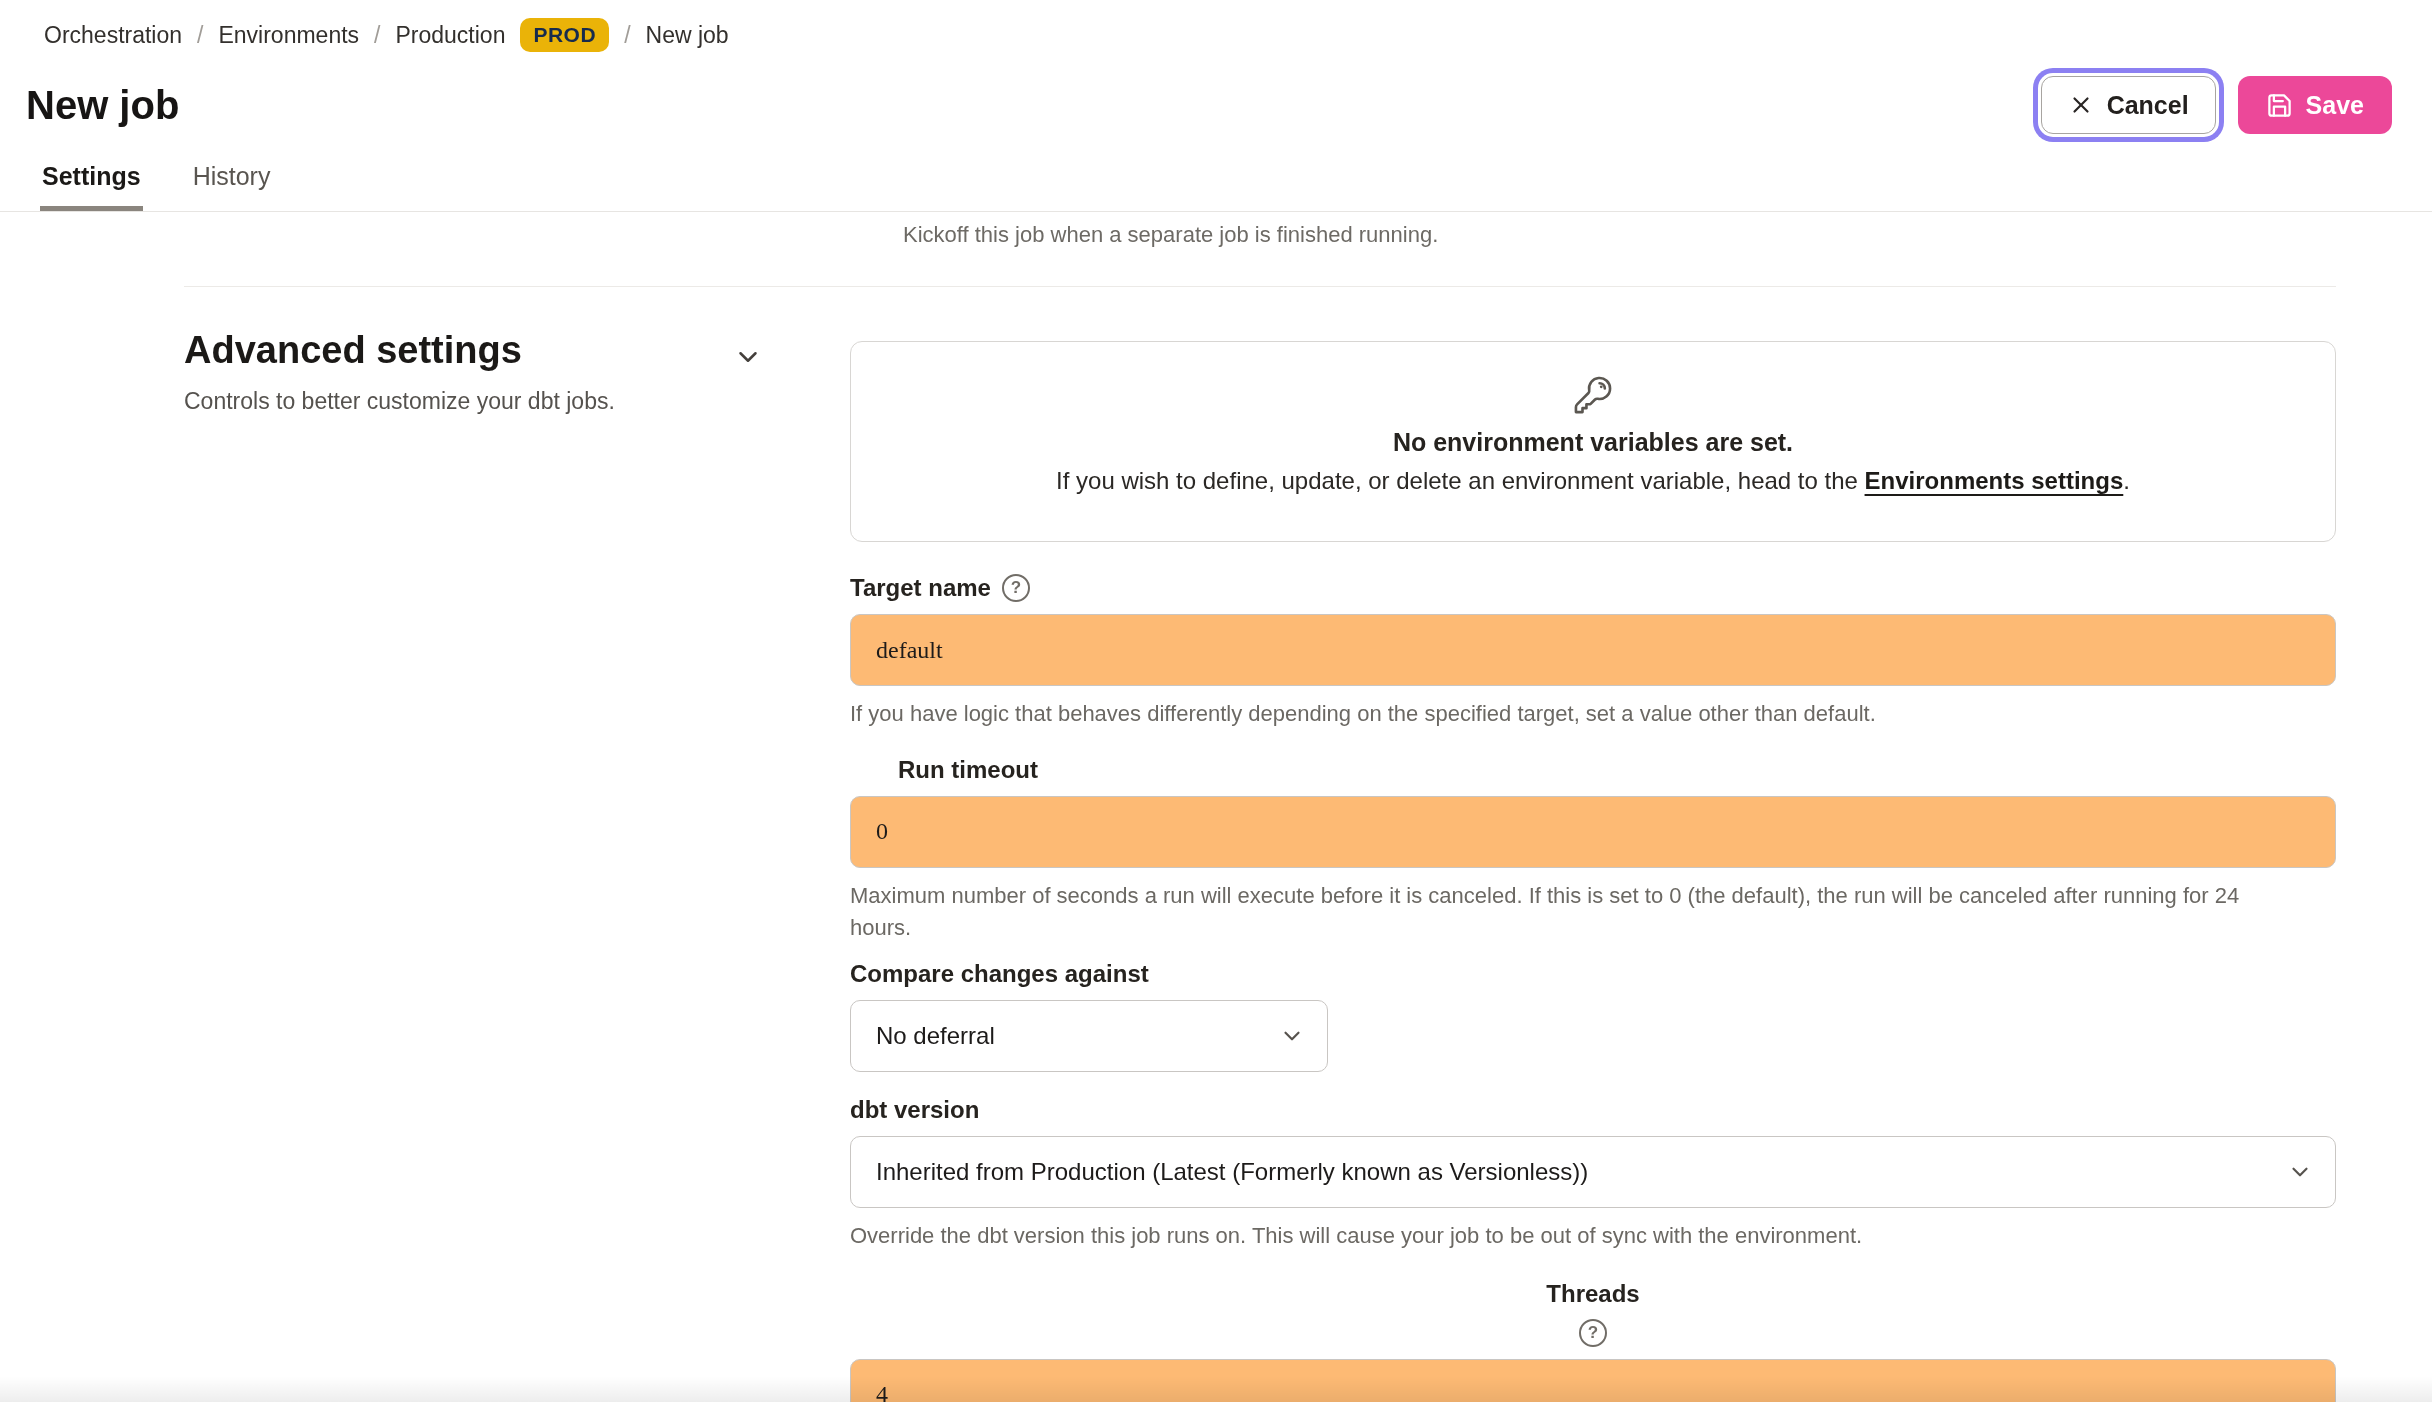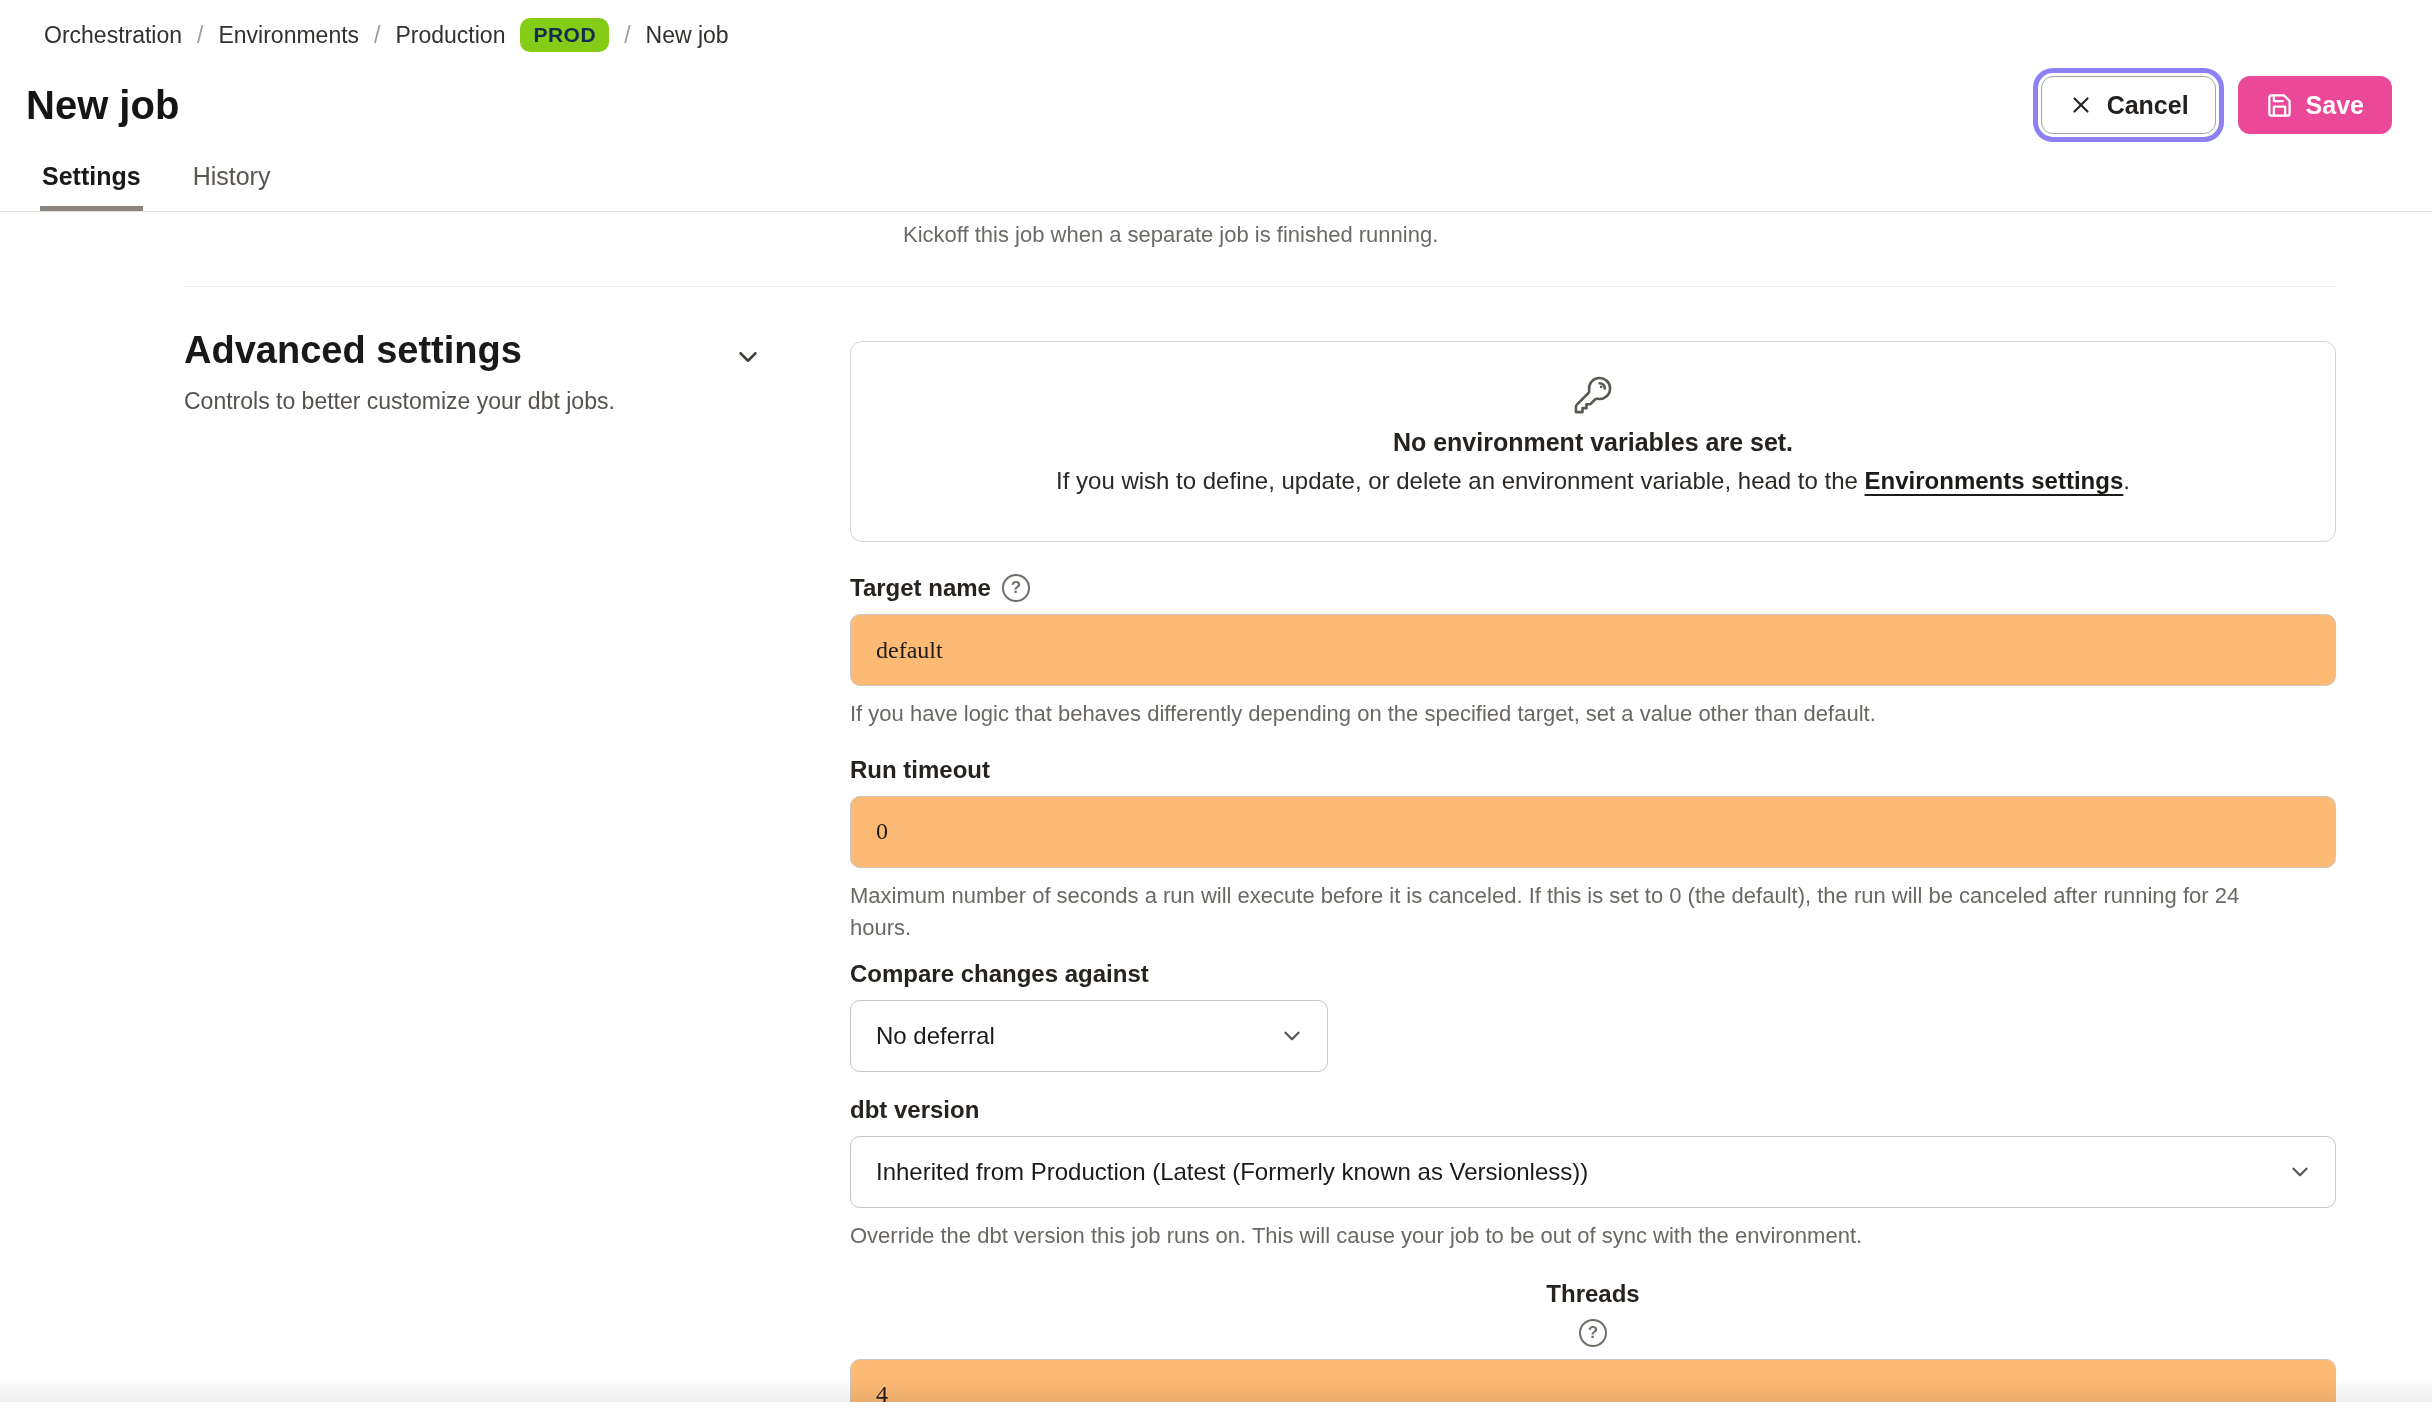--- a/index.html
+++ b/index.html
@@ -5,21 +5,21 @@
   * { margin:0; padding:0; box-sizing:border-box; }
   html,body { width:2432px; height:1412px; overflow:hidden; background:#ffffff;
               font-family:"Liberation Sans", sans-serif; color:#1d1b1a; }
 
   
   .page-header { padding-top:16px; }
   .breadcrumb { margin-left:44px; height:38px; display:flex; align-items:center; gap:15px;
                 font-size:23px; color:#33302d; }
   .crumb-link { cursor:pointer; }
   .crumb-sep { color:#a19d98; }
-  .crumb-badge { background:#84cc16; color:#172b4d; font-weight:bold; font-size:21px;
+  .crumb-badge { background:#eab308; color:#172b4d; font-weight:bold; font-size:21px;
                  padding:5px 13px; border-radius:10px; letter-spacing:.5px; }
 
   .title-row { margin:18px 14px 0 26px; display:flex; align-items:center; justify-content:space-between; height:66px; }
   .page-title { font-size:40px; font-weight:bold; color:#171514; }
   .header-actions { display:flex; align-items:center; gap:22px; margin-right:26px; }
   .btn { display:flex; align-items:center; gap:13px; height:58px; border-radius:12px;
          font-size:25px; font-weight:600; cursor:pointer; border:none; font-family:inherit; }
   .btn-cancel { background:#ffffff; color:#23201e; border:1.5px solid #a8a5a1; padding:0 26px;
                 box-shadow:0 0 0 3px #ffffff, 0 0 0 8px #8c80f2; }
   .btn-save { background:#ec4899; color:#ffffff; padding:17px 28px; }
@@ -56,21 +56,21 @@
   .text-input { display:block; width:100%; height:72px; margin-top:12px; border:1.5px solid #c9c6c3;
                 border-radius:10px; font-size:24px; color:#1d1b1a; padding:0 25px; font-family:Liberation Serif, serif; outline:none; background:#fdba74; }
   .select { position:relative; height:72px; margin-top:12px; border:1.5px solid #c9c6c3; border-radius:10px;
             display:flex; align-items:center; padding:0 60px 0 25px; font-size:24px; color:#1d1b1a;
             cursor:pointer; background:#fff; }
   .select .chev { position:absolute; right:22px; top:50%; margin-top:-13px; }
   .select-narrow { width:478px; }
   .helper { margin-top:12px; font-size:22px; color:#6b6863; line-height:1.45; max-width:1440px; }
 
   .m-target { margin-top:32px; }
-  .m-timeout { margin-top:26px; }
+  .m-timeout { margin-top:26px;margin-left:48px; }
   .m-compare { margin-top:16px; }
   .m-dbt { margin-top:24px; }
   .m-threads { margin-top:28px;flex-direction:column; }
 
   .bottom-fade { position:absolute; left:0; right:0; bottom:0; height:26px;
                  background:linear-gradient(to bottom, rgba(0,0,0,0), rgba(0,0,0,0.07)); pointer-events:none; }
 </style>
 </head>
 <body>
 

